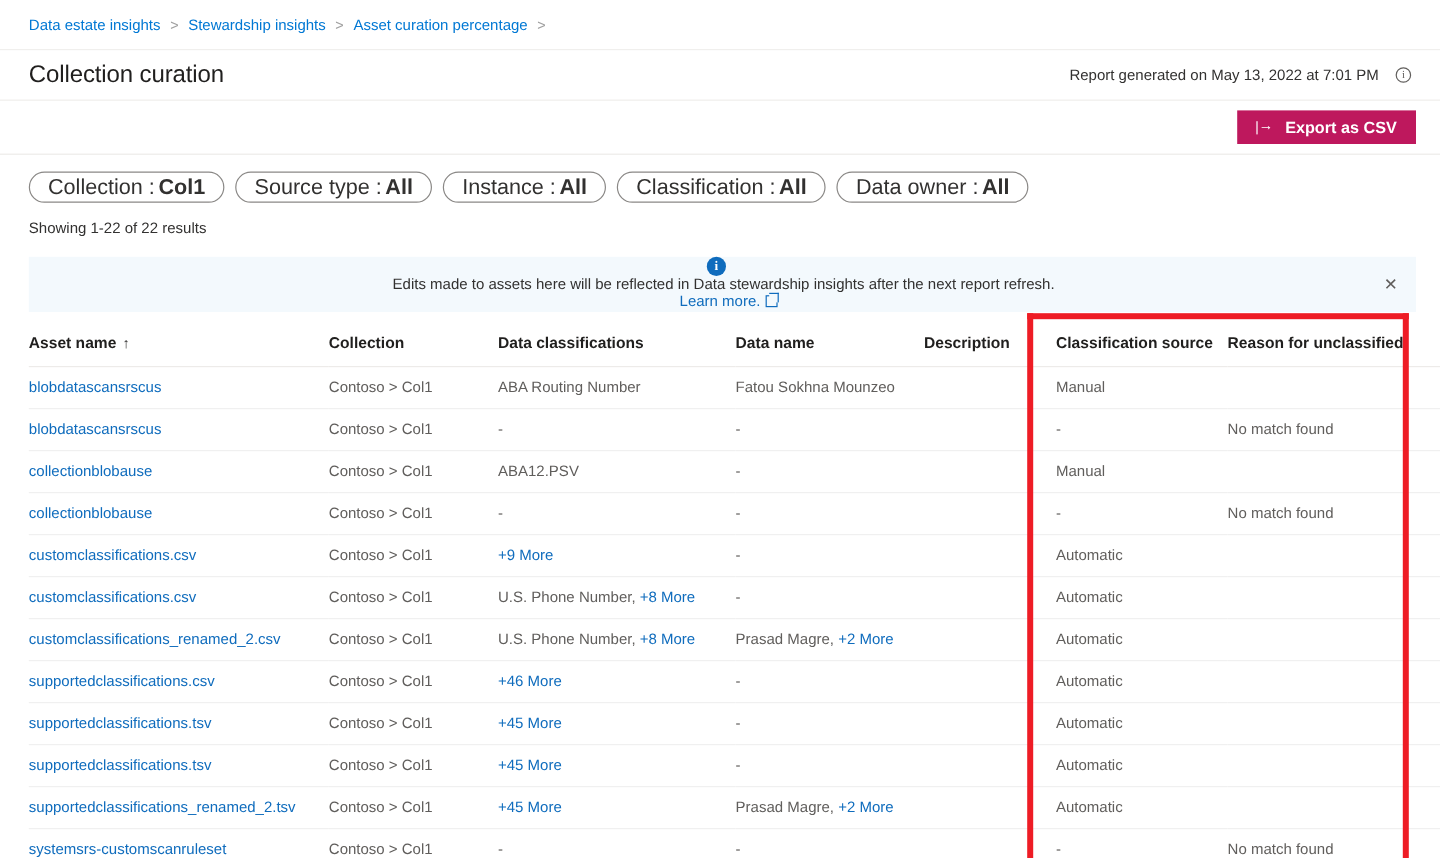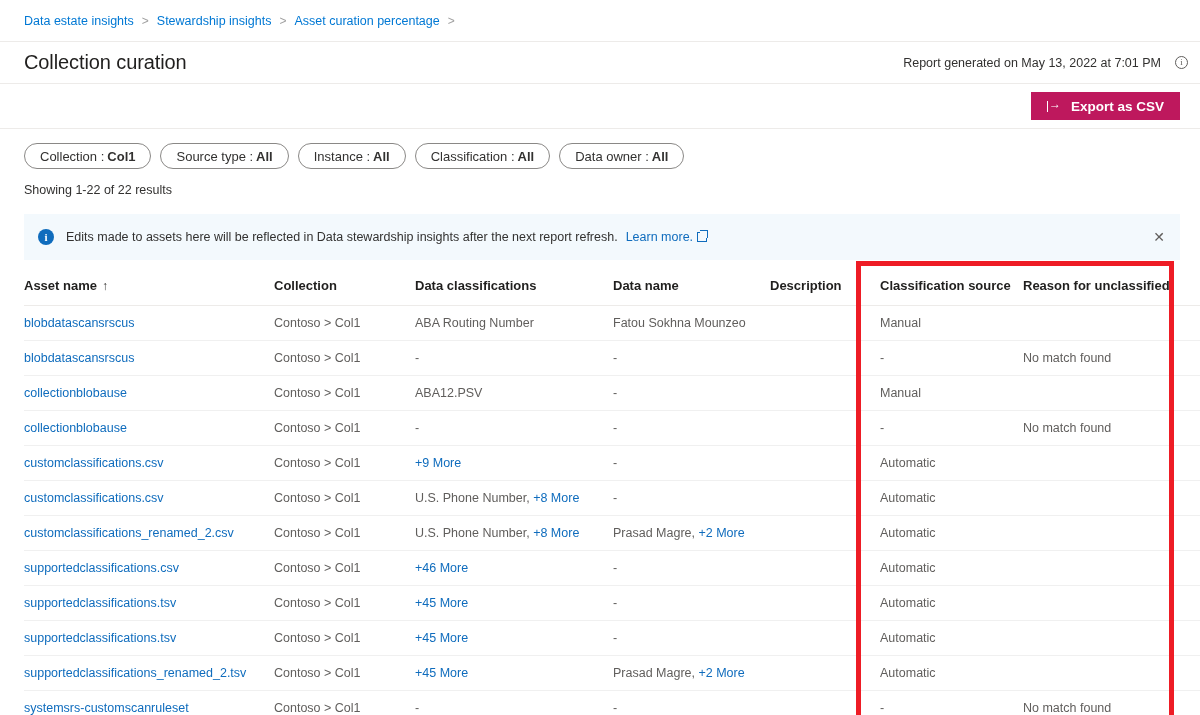--- a/index.html
+++ b/index.html
@@ -33,21 +33,21 @@
     margin: 0 8px;
     user-select: none;
   }
 
   
   .title-bar {
     height: 42px;
     display: flex;
     align-items: center;
     justify-content: space-between;
-    padding: 0 12px 0 24px;
+    padding: 0 24px 0 24px;
     border-bottom: 1px solid #edebe9;
     background: #ffffff;
   }
   .page-title {
     font-size: 20px;
     font-weight: 400;
     color: #201f1e;
     letter-spacing: -0.1px;
   }
   .report-info {
@@ -129,21 +129,21 @@
     align-items: center;
     gap: 9px;
     padding: 14px 0 0 24px;
   }
   .pill {
     height: 26px;
     padding: 0 15px;
     border: 1px solid #8a8886;
     border-radius: 13px;
     background: #ffffff;
-    font-size: 13px;
+    font-size: 18px;
     color: #323130;
     display: inline-flex;
     align-items: center;
     cursor: pointer;
     white-space: nowrap;
     font-family: "Liberation Sans", sans-serif;
   }
   .pill b { font-weight: 700; margin-left: 3px; }
 
   .showing {
@@ -154,20 +154,21 @@
 
   
   .banner {
     margin: 17px 20px 0 24px;
     height: 46px;
     background: #f3f9fd;
     display: flex;
     align-items: center;
     padding: 0 12px 0 14px;
     position: relative;
+    flex-direction: column;
   }
   .banner-info-icon {
     width: 16px; height: 16px;
     border-radius: 50%;
     background: #0f6cbd;
     position: relative;
     flex: 0 0 auto;
     margin-right: 12px;
   }
   .banner-info-icon::after {

